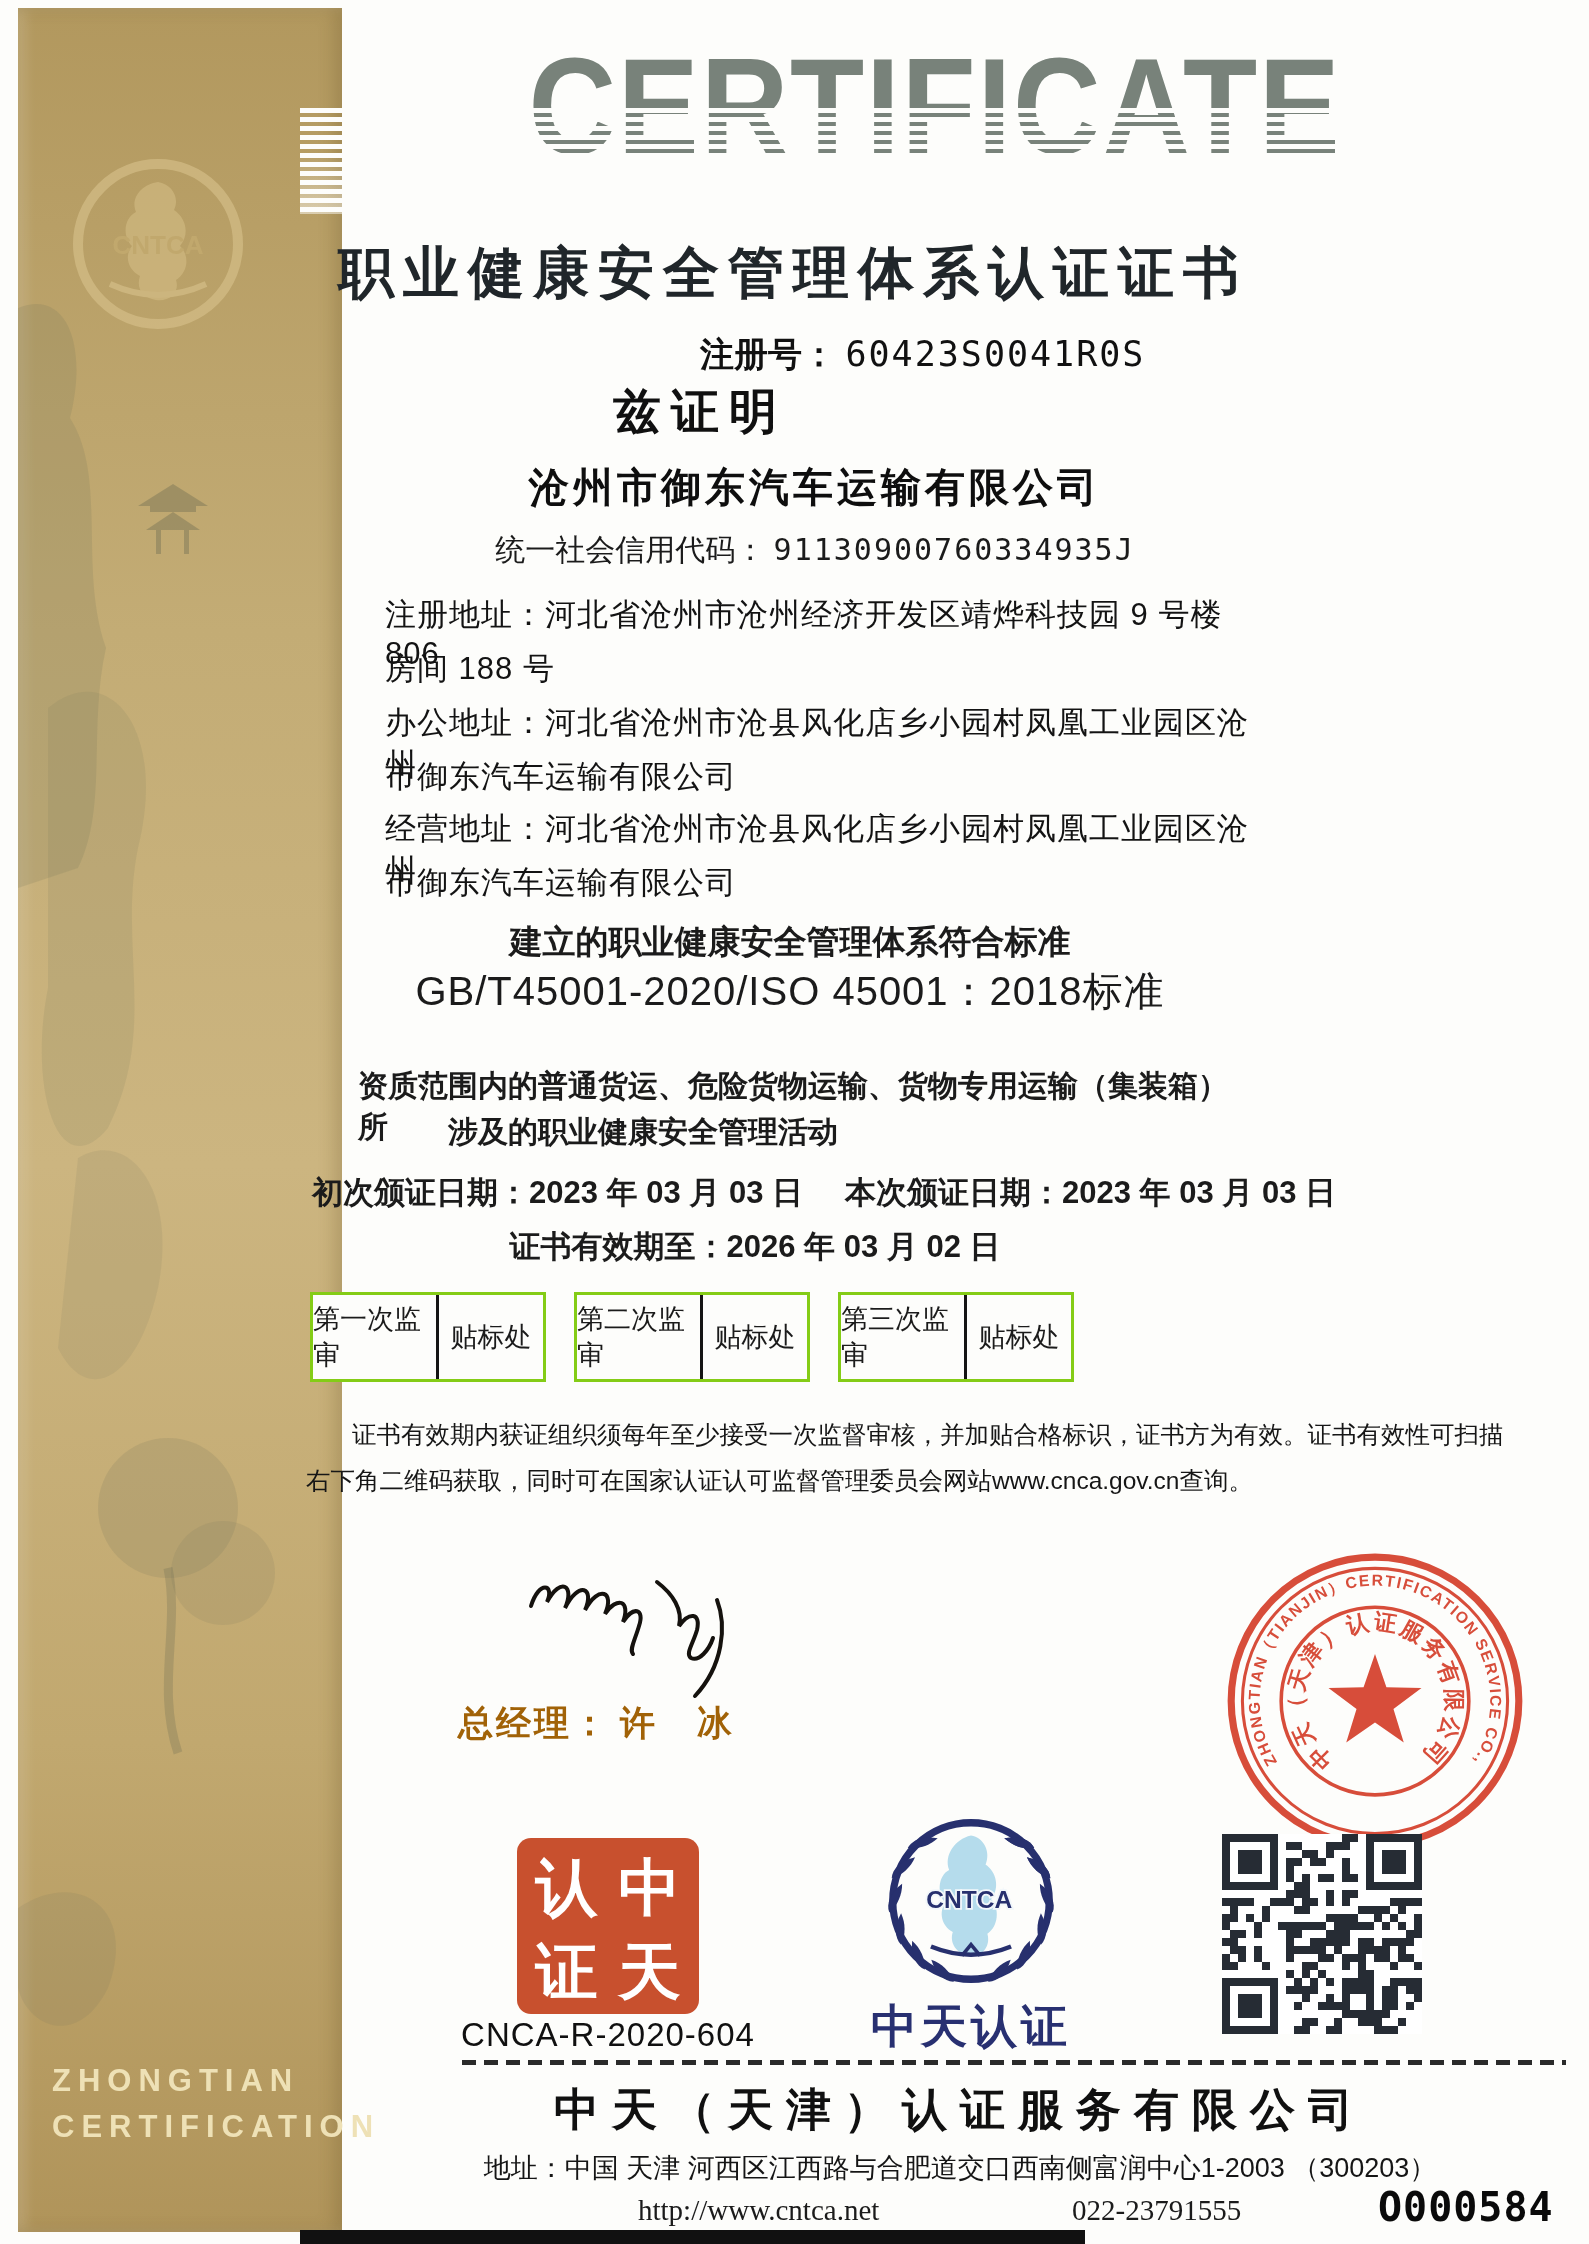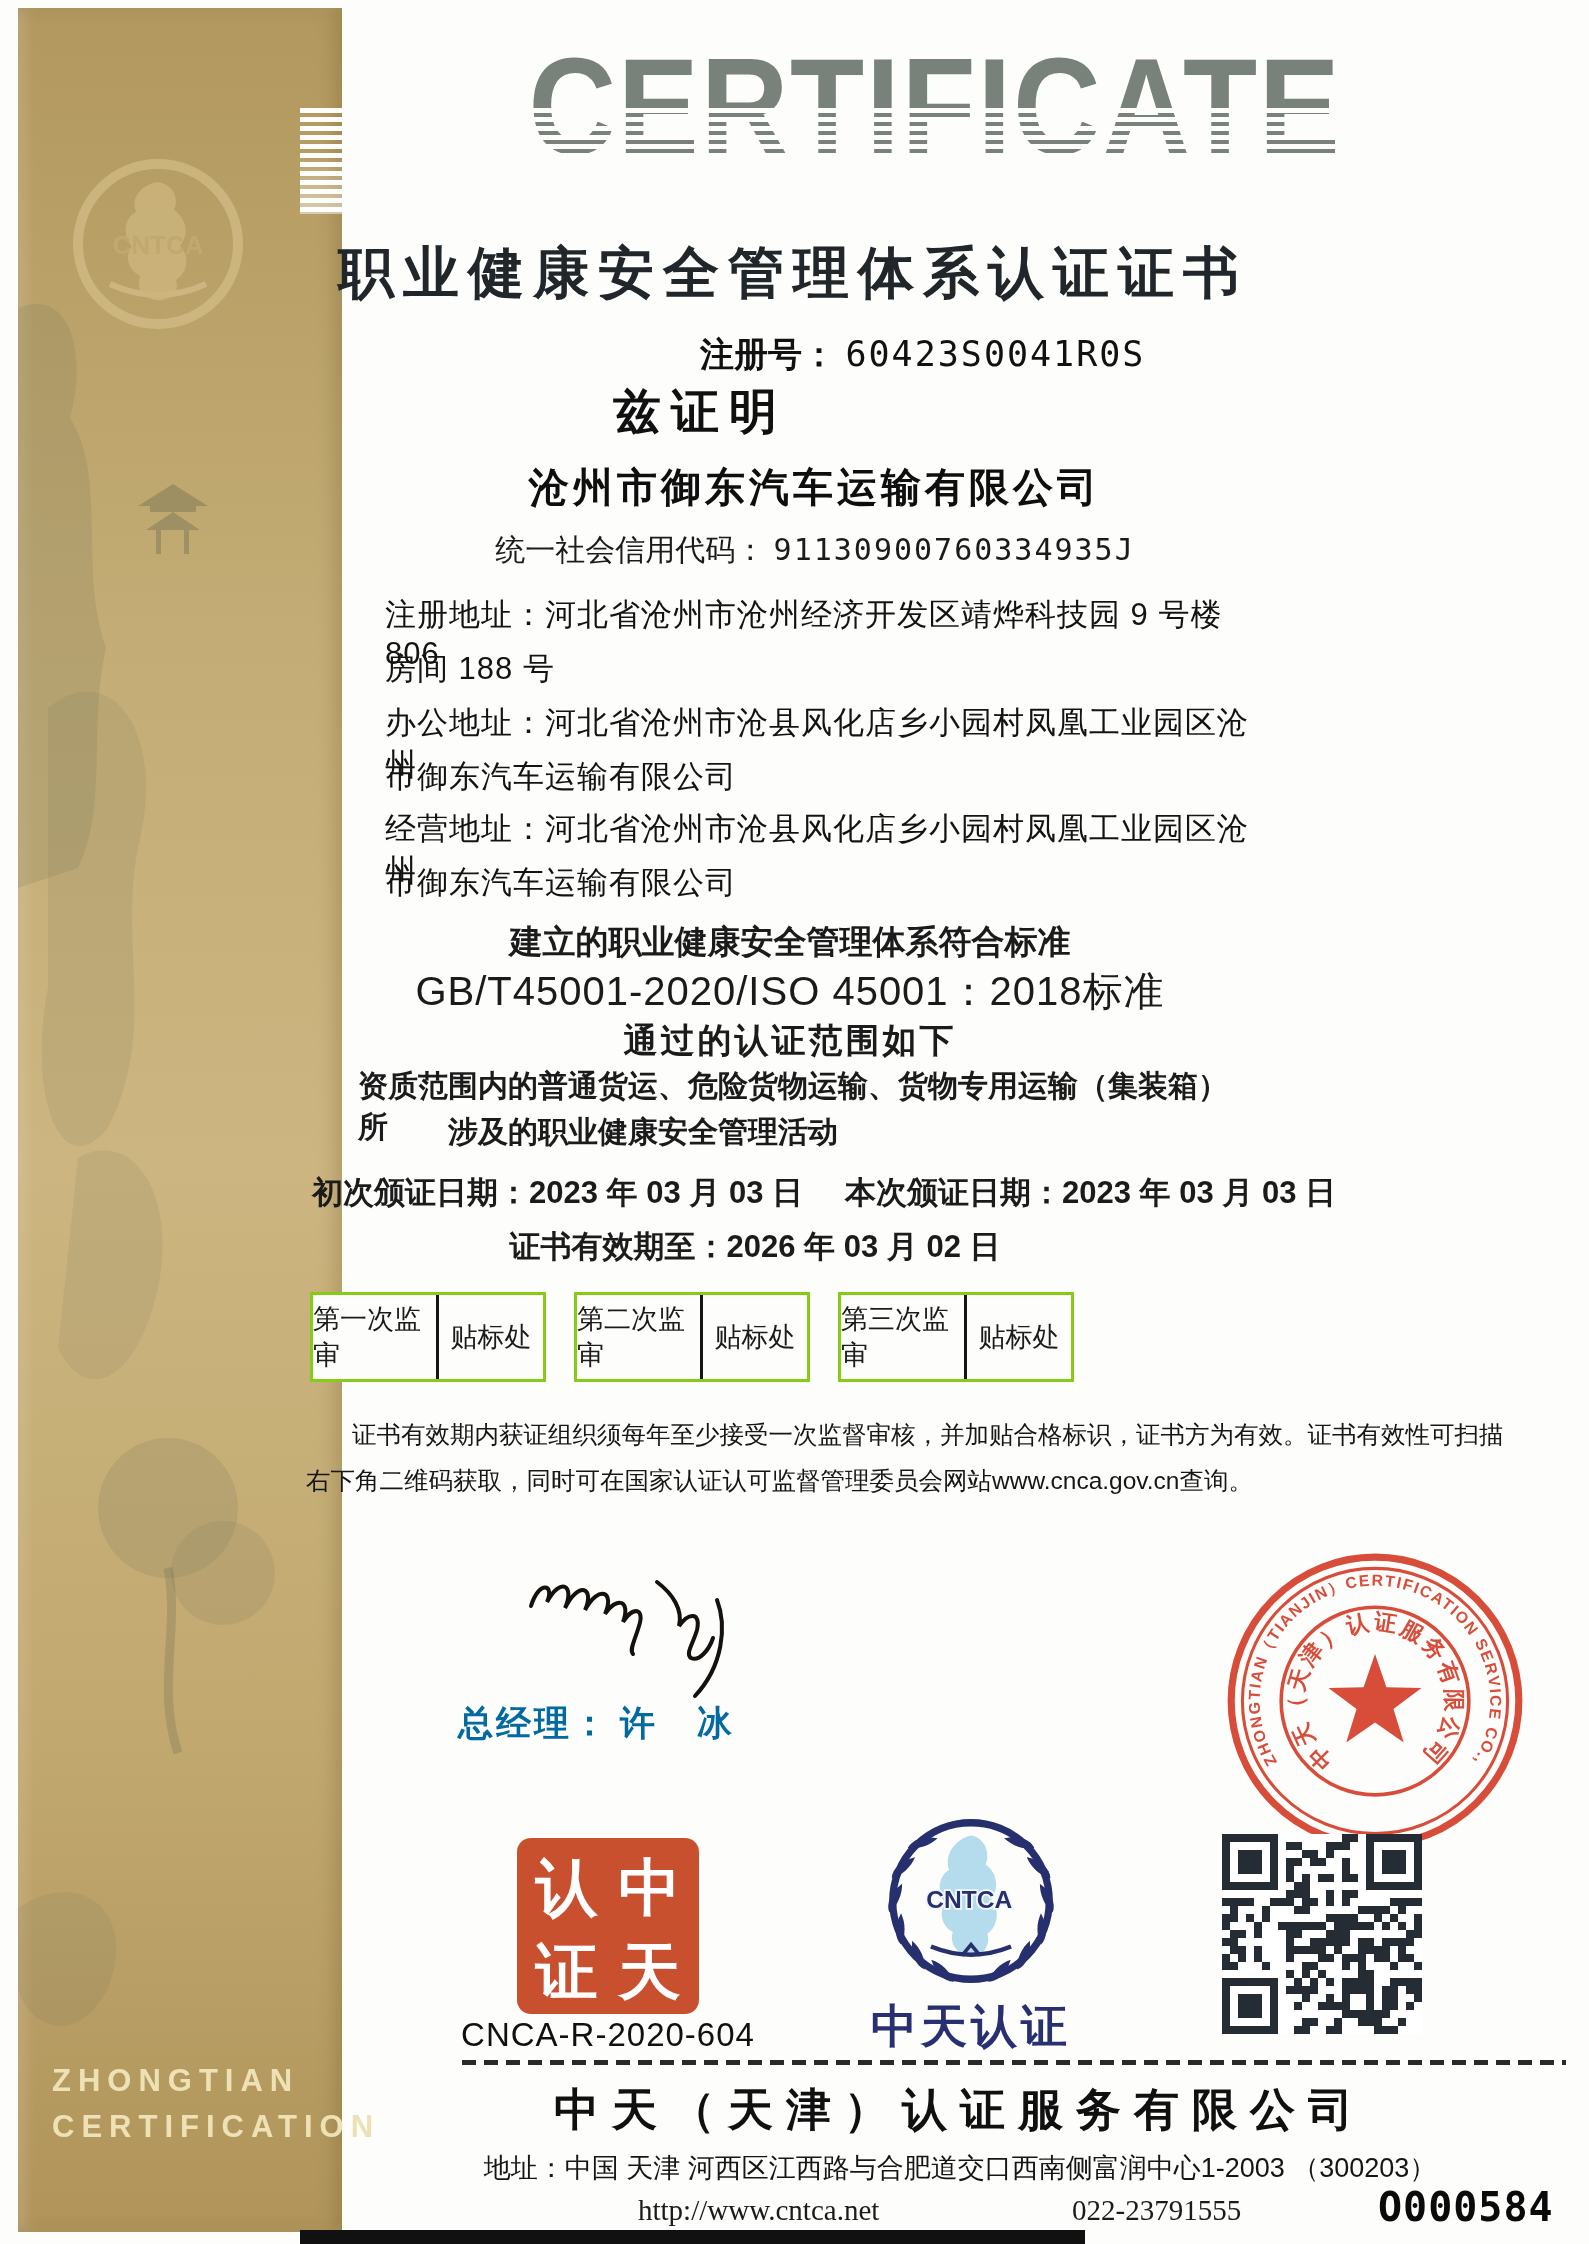--- a/index.html
+++ b/index.html
@@ -55,21 +55,21 @@
   #audit-row{position:absolute;left:310px;top:1292px;width:764px;display:flex;justify-content:space-between;}
   .audit-box{width:230px;height:84px;border:3px solid #84cc16;display:flex;background:#fdfdfb;}
   .audit-box .cell-l{flex:1.18;border-right:3px solid #141414;display:flex;align-items:center;justify-content:center;font-size:27px;font-weight:500;}
   .audit-box .cell-r{flex:1;display:flex;align-items:center;justify-content:center;font-size:27px;font-weight:500;}
 
   #fine1{position:absolute;left:352px;top:1418px;width:1230px;font-size:24.5px;color:#161616;}
   #fine2{position:absolute;left:306px;top:1464px;width:1230px;font-size:24.5px;color:#161616;}
 
   
   #signature-svg{position:absolute;left:505px;top:1542px;}
-  #sig-line{position:absolute;left:458px;top:1700px;font-size:35px;font-weight:600;letter-spacing:3px;color:#0369a1;}
+  #sig-line{position:absolute;left:458px;top:1700px;font-size:35px;font-weight:600;letter-spacing:3px;color:#a16207;}
   #sig-line .name{letter-spacing:16px;margin-left:10px;}
 
   #round-seal{position:absolute;left:1222px;top:1548px;opacity:.93;}
   #qr{position:absolute;left:1222px;top:1834px;}
 
   #square-seal{position:absolute;left:517px;top:1838px;width:182px;height:176px;background:#c8502e;
                border-radius:14px;display:grid;grid-template-columns:1fr 1fr;padding:8px;box-sizing:border-box;}
   .sq-char{display:flex;align-items:center;justify-content:center;color:#fff;font-size:62px;font-weight:700;
            font-family:"Liberation Serif","DejaVu Serif",serif;}
   #cnca-no{position:absolute;left:418px;top:2016px;width:380px;text-align:center;
@@ -150,21 +150,20 @@
 
   <div class="addr" id="addr-r1">注册地址：河北省沧州市沧州经济开发区靖烨科技园 9 号楼806</div>
   <div class="addr" id="addr-r2">房间 188 号</div>
   <div class="addr" id="addr-o1">办公地址：河北省沧州市沧县风化店乡小园村凤凰工业园区沧州</div>
   <div class="addr" id="addr-o2">市御东汽车运输有限公司</div>
   <div class="addr" id="addr-b1">经营地址：河北省沧州市沧县风化店乡小园村凤凰工业园区沧州</div>
   <div class="addr" id="addr-b2">市御东汽车运输有限公司</div>
 
   <div id="std1">建立的职业健康安全管理体系符合标准</div>
   <div id="std2">GB/T45001-2020/ISO 45001：2018标准</div>
-  <div id="std3">通过的认证范围如下</div>
   <div id="scope1">资质范围内的普通货运、危险货物运输、货物专用运输（集装箱）所</div>
   <div id="scope2">涉及的职业健康安全管理活动</div>
 
   <div id="dates1">
     <span>初次颁证日期：2023 年 03 月 03 日</span><span class="gap"></span><span>本次颁证日期：2023 年 03 月 03 日</span>
   </div>
   <div id="dates2">证书有效期至：2026 年 03 月 02 日</div>
 
   <div id="audit-row">
     <div class="audit-box">

